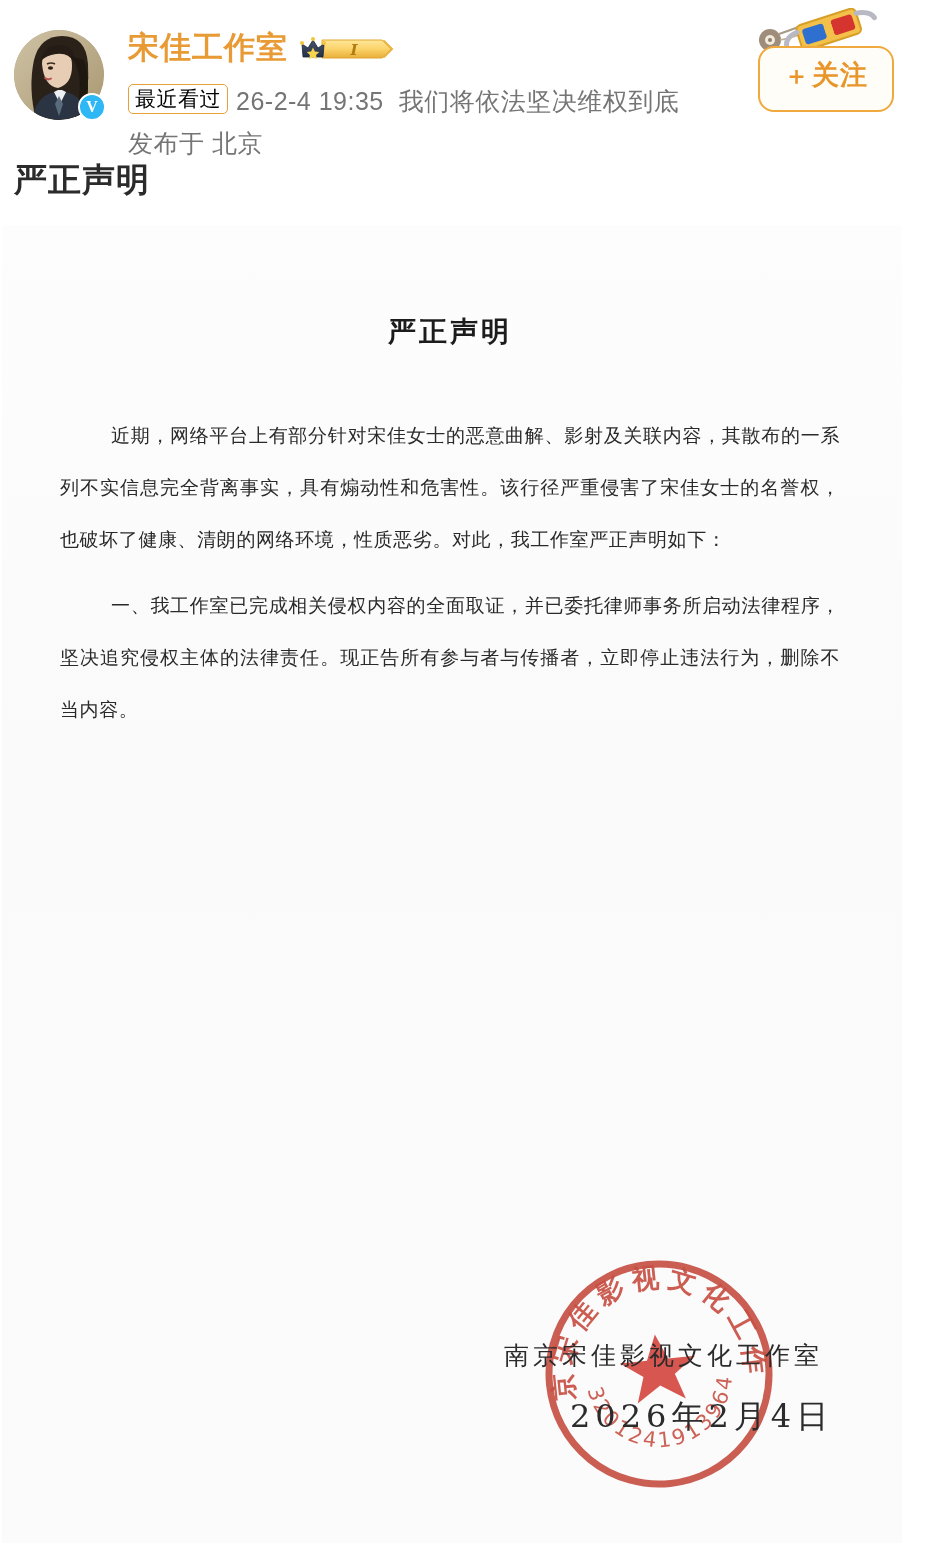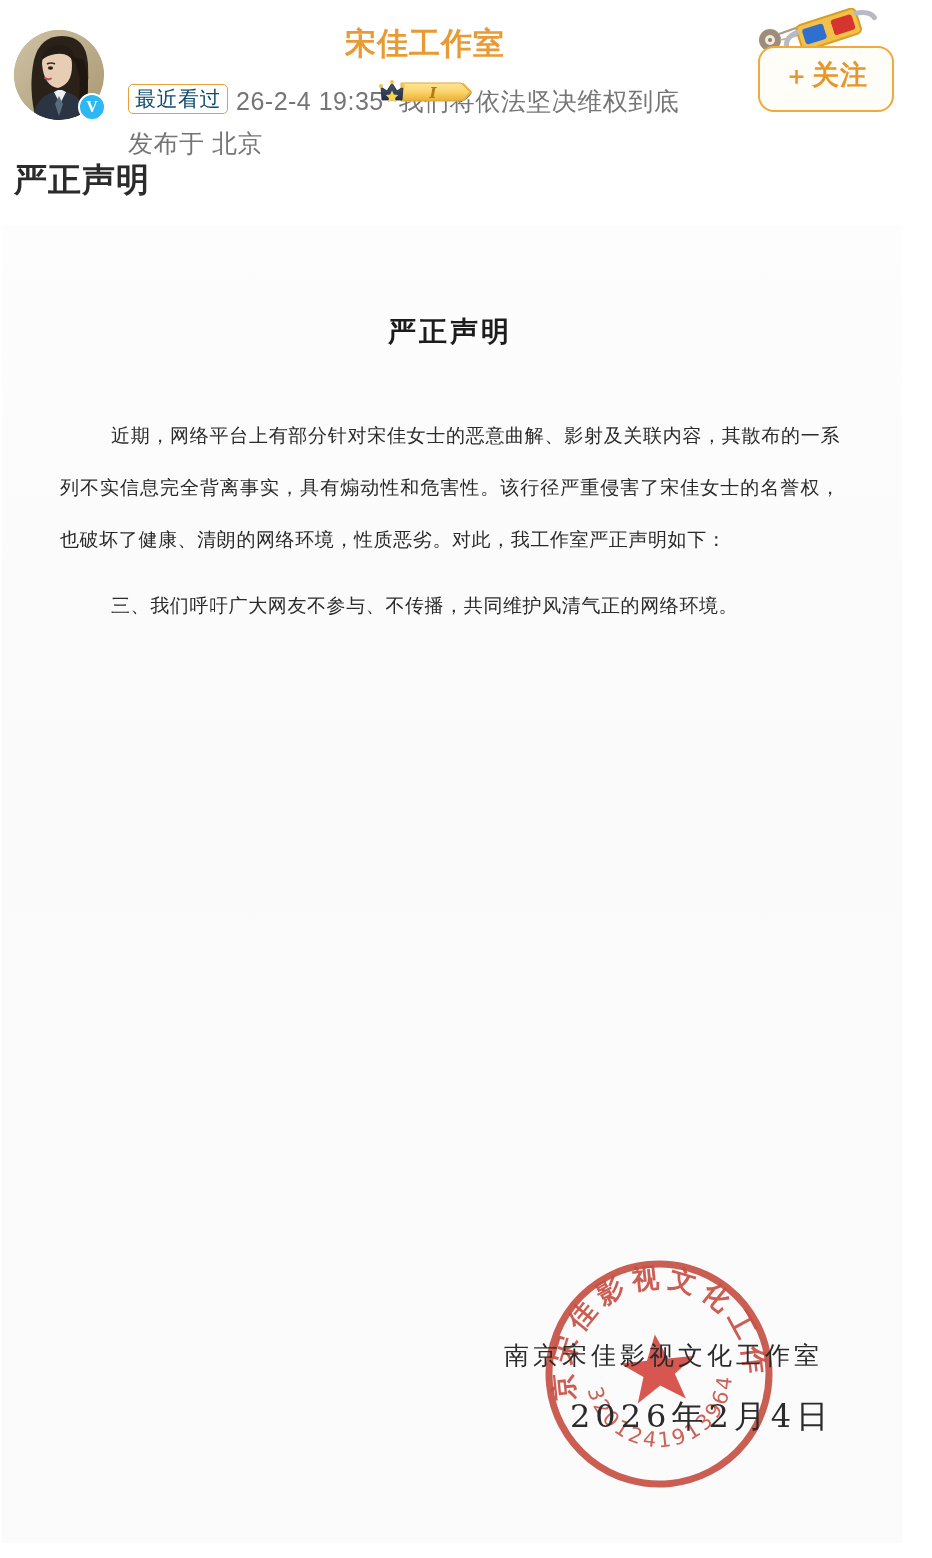--- a/index.html
+++ b/index.html
@@ -60,23 +60,22 @@
   }
 
   .header-main {
     margin-left: 128px;
     padding-right: 210px;
   }
 
   .name-row {
     display: flex;
     align-items: center;
-    gap: 16px;
+    gap: 10px;
     height: 44px;
-    flex-direction: column;
   }
   .username {
     font-size: 31px;
     font-weight: bold;
     color: #e89b35;
     letter-spacing: 1px;
     line-height: 36px;
   }
 
   .crown-level {
@@ -92,21 +91,21 @@
     margin-top: 10px;
     font-size: 25px;
     line-height: 42px;
     color: #757575;
     letter-spacing: 0.5px;
   }
   .recent-badge {
     display: inline-block;
     border: 1.5px solid #e8a13a;
     border-radius: 5px;
-    color: #0c4a6e;
+    color: #000000;
     font-size: 21px;
     line-height: 25px;
     padding: 1px 6px 2px 6px;
     vertical-align: 4px;
     margin-right: 8px;
     font-weight: 500;
   }
 
   
   .follow-area {
@@ -357,21 +356,21 @@
 
 <div class="post-text">严正声明</div>
 
 <div class="doc-wrap">
   <div class="doc-paper"></div>
 
   <div class="doc-inner">
     <div class="doc-title">严正声明</div>
     <div class="doc-body">
       <p>近期，网络平台上有部分针对宋佳女士的恶意曲解、影射及关联内容，其散布的一系列不实信息完全背离事实，具有煽动性和危害性。该行径严重侵害了宋佳女士的名誉权，也破坏了健康、清朗的网络环境，性质恶劣。对此，我工作室严正声明如下：</p>
-      <p>三、我们呼吁广大网友不参与、不传播，共同维护风清气正的网络环境。</p>
+      <p>一、我工作室已完成相关侵权内容的全面取证，并已委托律师事务所启动法律程序，坚决追究侵权主体的法律责任。现正告所有参与者与传播者，立即停止违法行为，删除不当内容。</p>
     </div>
   </div>
 
   <div class="seal-zone">
     <div class="seal-stamp">
       <svg width="238" height="238" viewBox="0 0 238 238" xmlns="http://www.w3.org/2000/svg" aria-hidden="true">
         <defs>
           <path id="arcTop" d="M 32 119 A 87 87 0 0 1 206 119"></path>
           <path id="arcBottom" d="M 46 119 A 73 73 0 0 0 192 119"></path>
         </defs>

